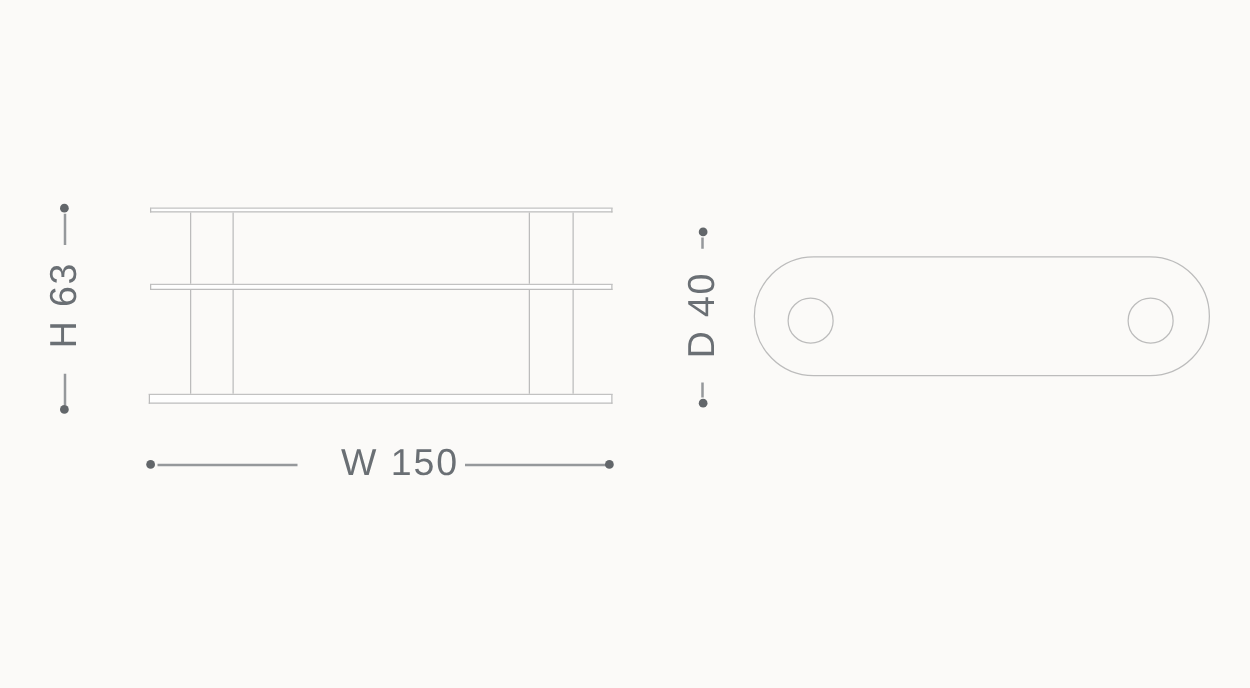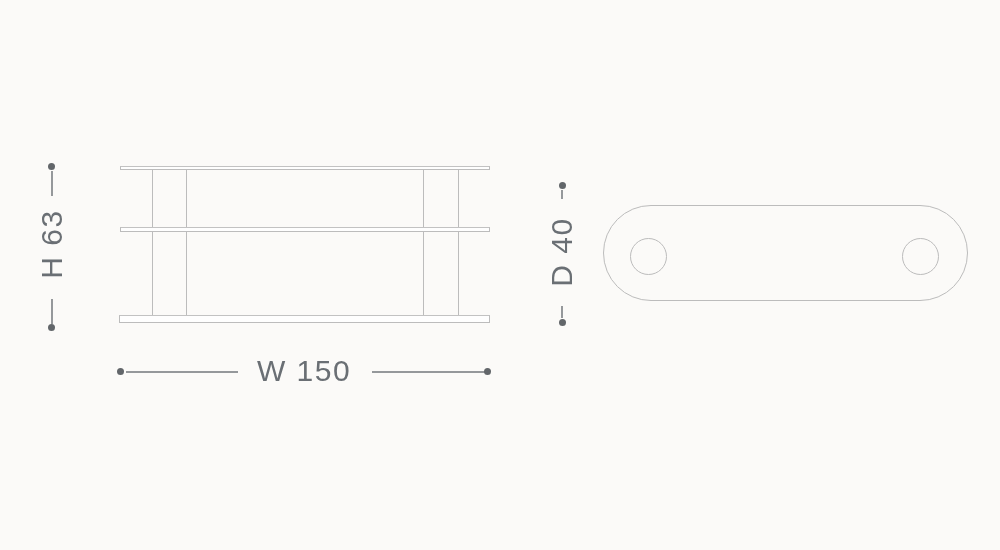--- a/index.html
+++ b/index.html
@@ -90,21 +90,21 @@
   
   .hdim-dot-top    { left: 48px;  top: 163px; }
   .hdim-seg-top    { left: 51px;  top: 171px; height: 25px; }
   .hdim-label      { left: 52px;  top: 244px; }
   .hdim-seg-bot    { left: 51px;  top: 299px; height: 25px; }
   .hdim-dot-bot    { left: 48px;  top: 324px; }
 
   
   .wdim-dot-left   { left: 117px; top: 368px; }
   .wdim-seg-left   { left: 126px; top: 371px; width: 112px; }
-  .wdim-label      { left: 304px; top: 371px; }
+  .wdim-label      { left: 320px; top: 371px; }
   .wdim-seg-right  { left: 372px; top: 371px; width: 113px; }
   .wdim-dot-right  { left: 484px; top: 368px; }
 
   
   .ddim-dot-top    { left: 559px; top: 182px; }
   .ddim-seg-top    { left: 561px; top: 190px; height: 9px; }
   .ddim-label      { left: 562px; top: 252px; }
   .ddim-seg-bot    { left: 561px; top: 306px; height: 12px; }
   .ddim-dot-bot    { left: 559px; top: 319px; }
 </style>

